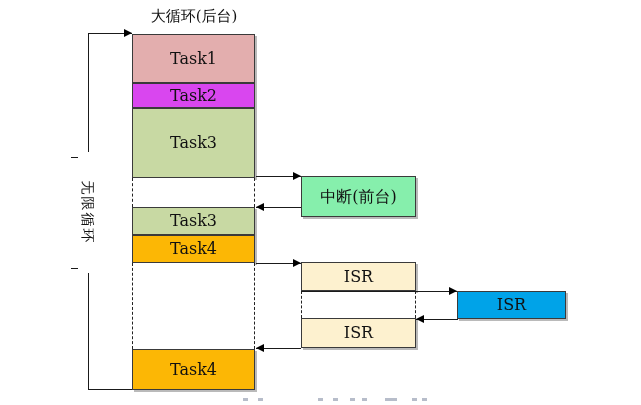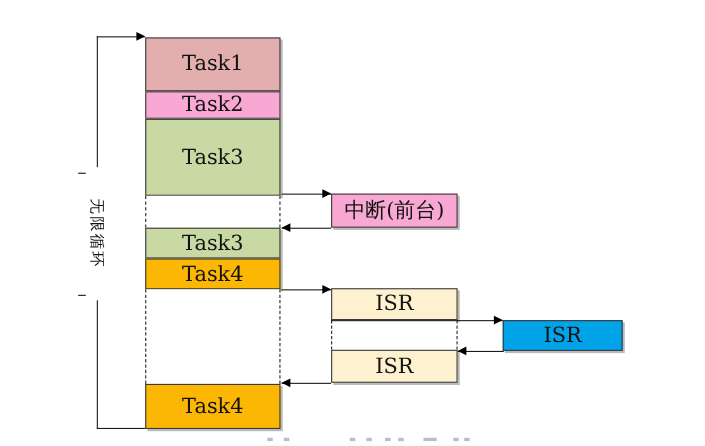--- a/index.html
+++ b/index.html
@@ -4,21 +4,21 @@
 <style>
   html,body{margin:0;padding:0;background:#ffffff;}
   #stage{
     position:relative;width:641px;height:405px;background:#ffffff;overflow:hidden;
     font-family:"DejaVu Serif","Liberation Serif",serif;color:#111;
   }
   .box{
     position:absolute;box-sizing:border-box;
     border:1px solid #3a3a3a;
     display:flex;align-items:center;justify-content:center;
-    font-size:19px;line-height:1;
+    font-size:16px;line-height:1;
     box-shadow:2px 2px 0 rgba(130,130,130,.55);
   }
   .gap{
     position:absolute;box-sizing:border-box;
     border-left:1px dashed #222;border-right:1px dashed #222;
     background:#ffffff;
   }
   .label{position:absolute;font-size:15px;white-space:nowrap;}
   .hline{position:absolute;height:0;border-top:1px solid #1a1a1a;}
   .arr-r{position:absolute;width:0;height:0;
@@ -39,49 +39,50 @@
   }
   .tick{position:absolute;width:9px;height:0;border-top:1px solid #1a1a1a;}
   .cap-frag{position:absolute;top:398px;width:5px;height:3px;background:#99a1b3;opacity:.7;}
   .title{position:absolute;left:123px;top:7px;width:142px;text-align:center;font-size:15px;white-space:nowrap;}
 </style>
 </head>
 <body>
 
 <div id="stage">
 
+  <div class="title">大循环(后台)</div>
 
   <div class="loop-frame"></div>
   <div class="arr-r" style="left:124px;top:29px;"></div>
   <div class="tick" style="left:71px;top:157px;"></div>
   <div class="tick" style="left:71px;top:268px;"></div>
   <div class="loop-label">无限循环</div>
 
   <div class="box" style="left: 132px; top: 34px; width: 123px; height: 49px; background-color: rgb(227, 174, 174);">
     <span>Task1</span>
   </div>
-  <div class="box" style="left: 132px; top: 83px; width: 123px; height: 25px; background-color: #f9a8d4;">
+  <div class="box" style="left: 132px; top: 83px; width: 123px; height: 25px; background-color: #d946ef;">
     <span>Task2</span>
   </div>
   <div class="box" style="left: 132px; top: 108px; width: 123px; height: 70px; background-color: rgb(200, 217, 163);">
     <span>Task3</span>
   </div>
   <div class="gap" style="left:132px;top:178px;width:123px;height:29px;"></div>
   <div class="box" style="left: 132px; top: 207px; width: 123px; height: 28px; background-color: rgb(200, 217, 163);">
     <span>Task3</span>
   </div>
   <div class="box" style="left: 132px; top: 235px; width: 123px; height: 28px; background-color: rgb(252, 183, 5);">
     <span>Task4</span>
   </div>
   <div class="gap" style="left:132px;top:263px;width:123px;height:86px;"></div>
   <div class="box" style="left: 132px; top: 349px; width: 123px; height: 41px; background-color: rgb(252, 183, 5);">
     <span>Task4</span>
   </div>
 
-  <div class="box" style="left: 301px; top: 176px; width: 115px; height: 31px; background-color: #f9a8d4; align-items: center;">
+  <div class="box" style="left: 301px; top: 176px; width: 115px; height: 41px; background-color: #86efac; align-items: center;">
     <span>中断(前台)</span>
   </div>
 
   <div class="hline" style="left:256px;top:176px;width:45px;"></div>
   <div class="arr-r" style="left:293px;top:172px;"></div>
   <div class="hline" style="left:256px;top:207px;width:45px;"></div>
   <div class="arr-l" style="left:256px;top:203px;"></div>
 
   <div class="box" style="left: 301px; top: 262px; width: 115px; height: 29px; background-color: rgb(253, 241, 207);">
     <span>ISR</span>

